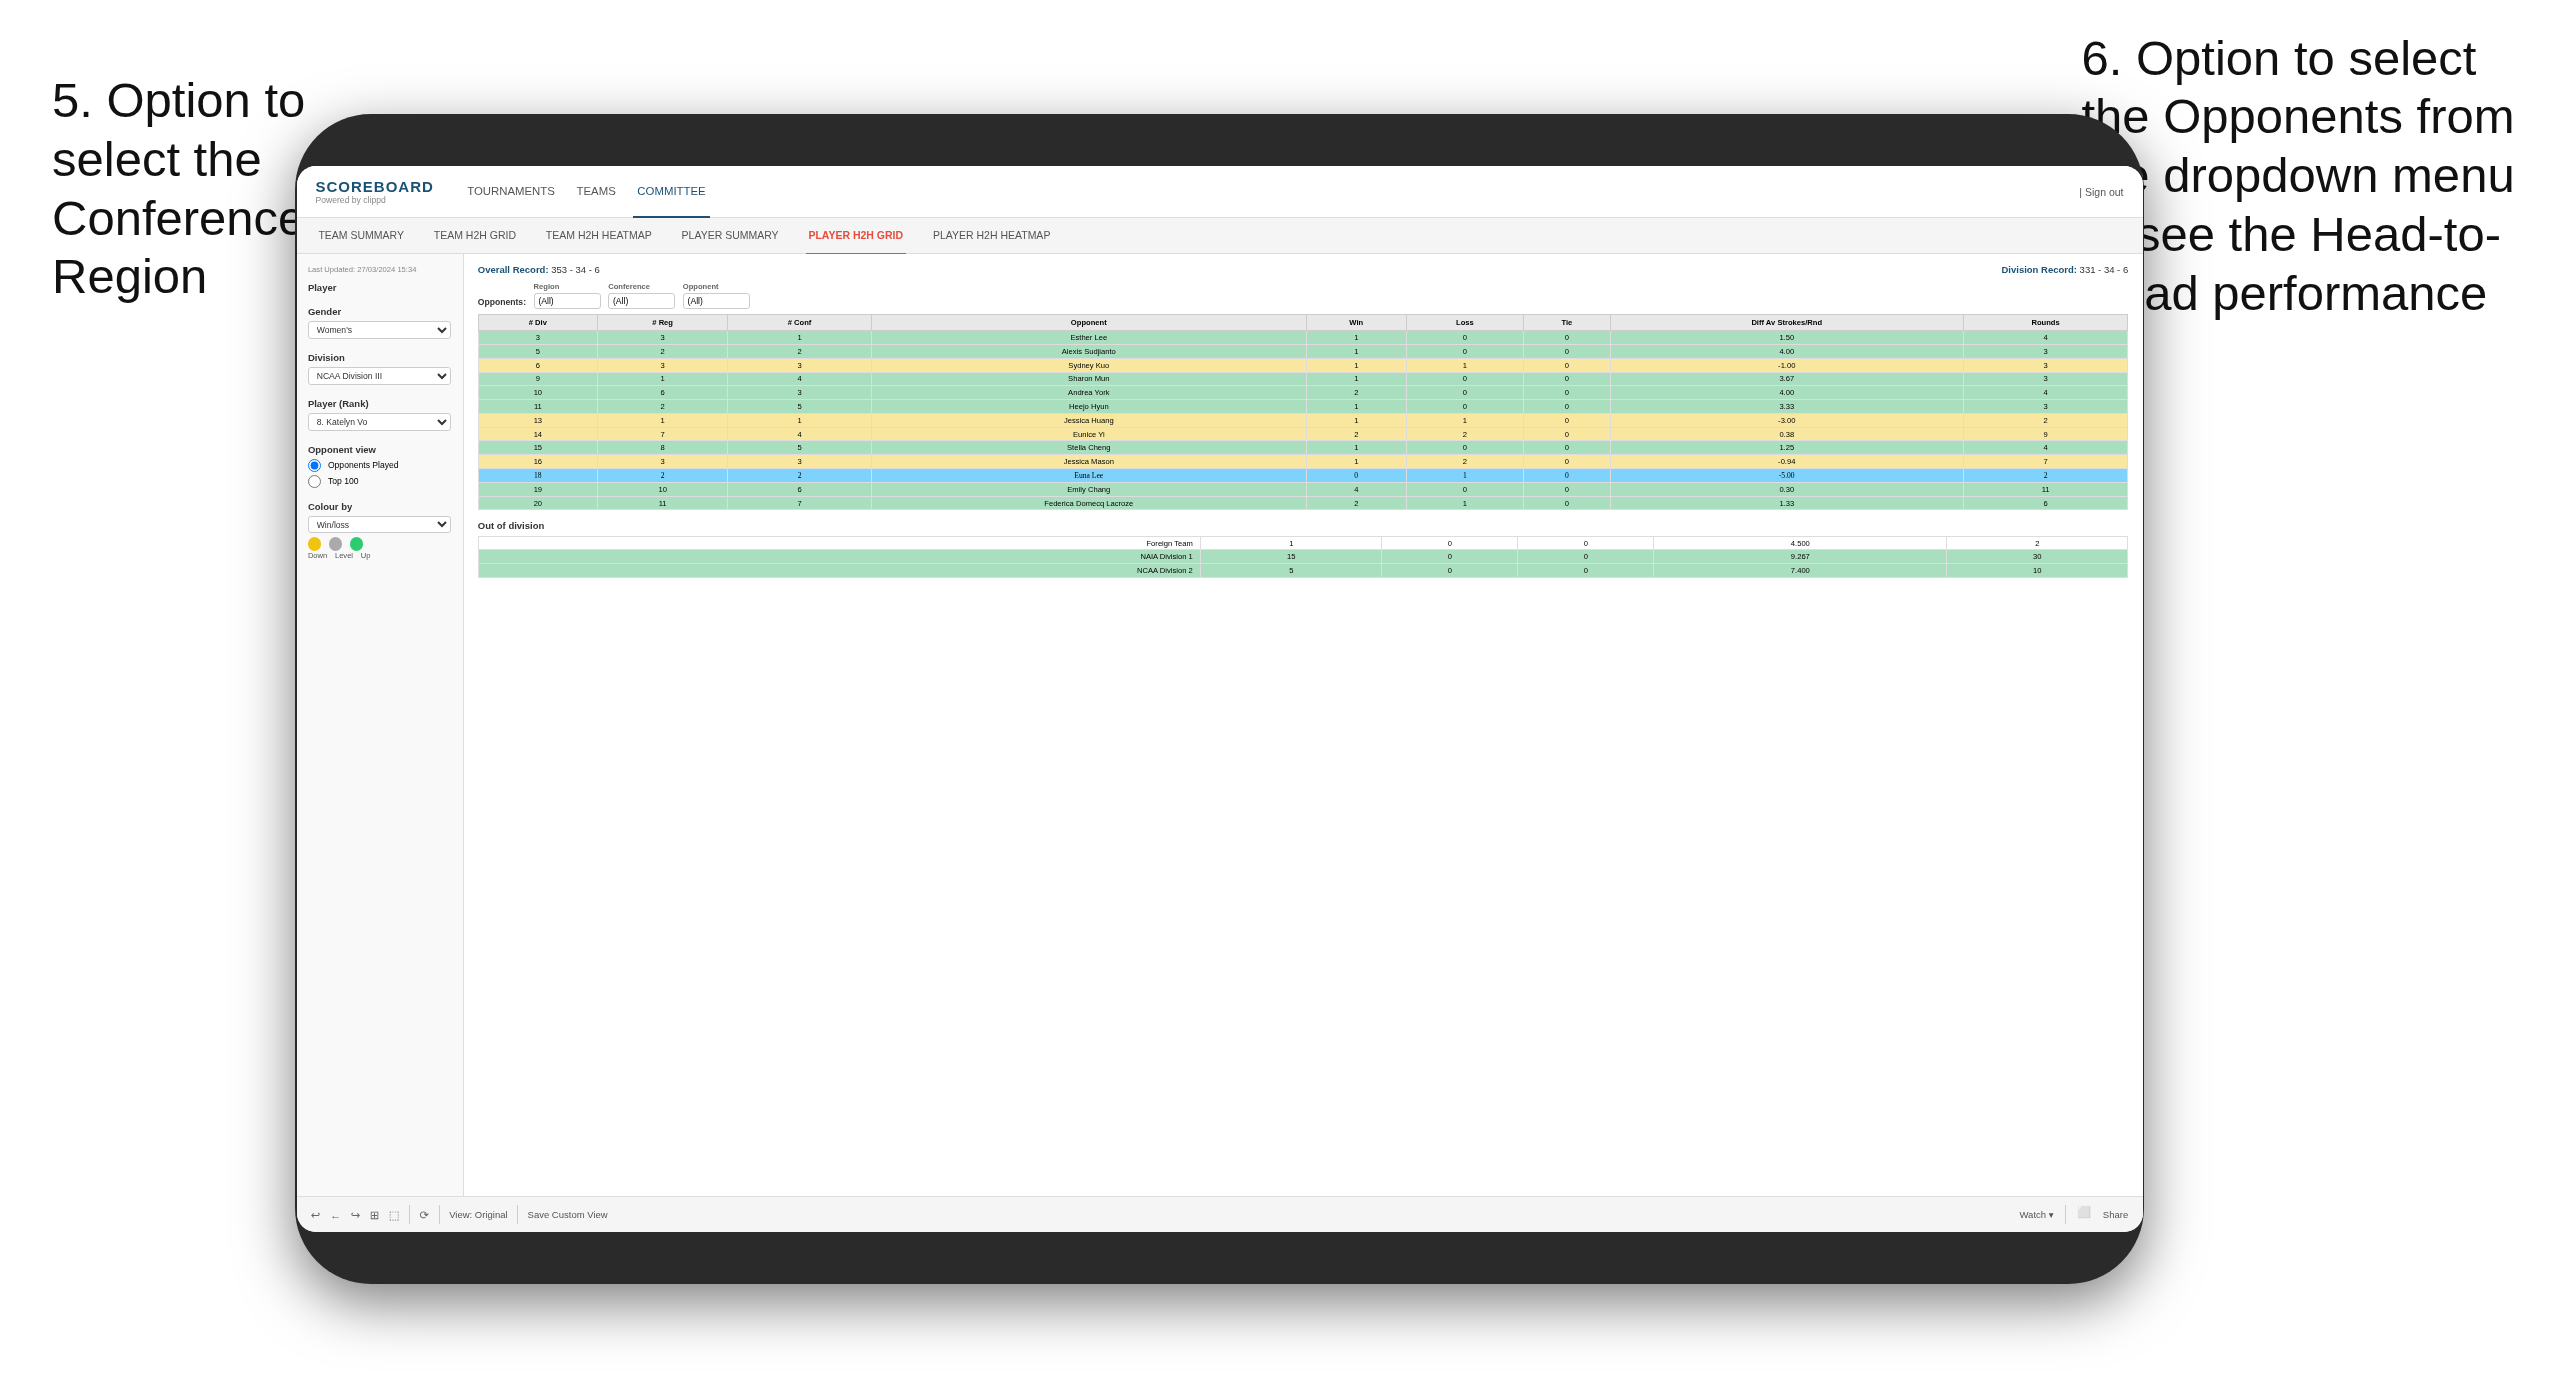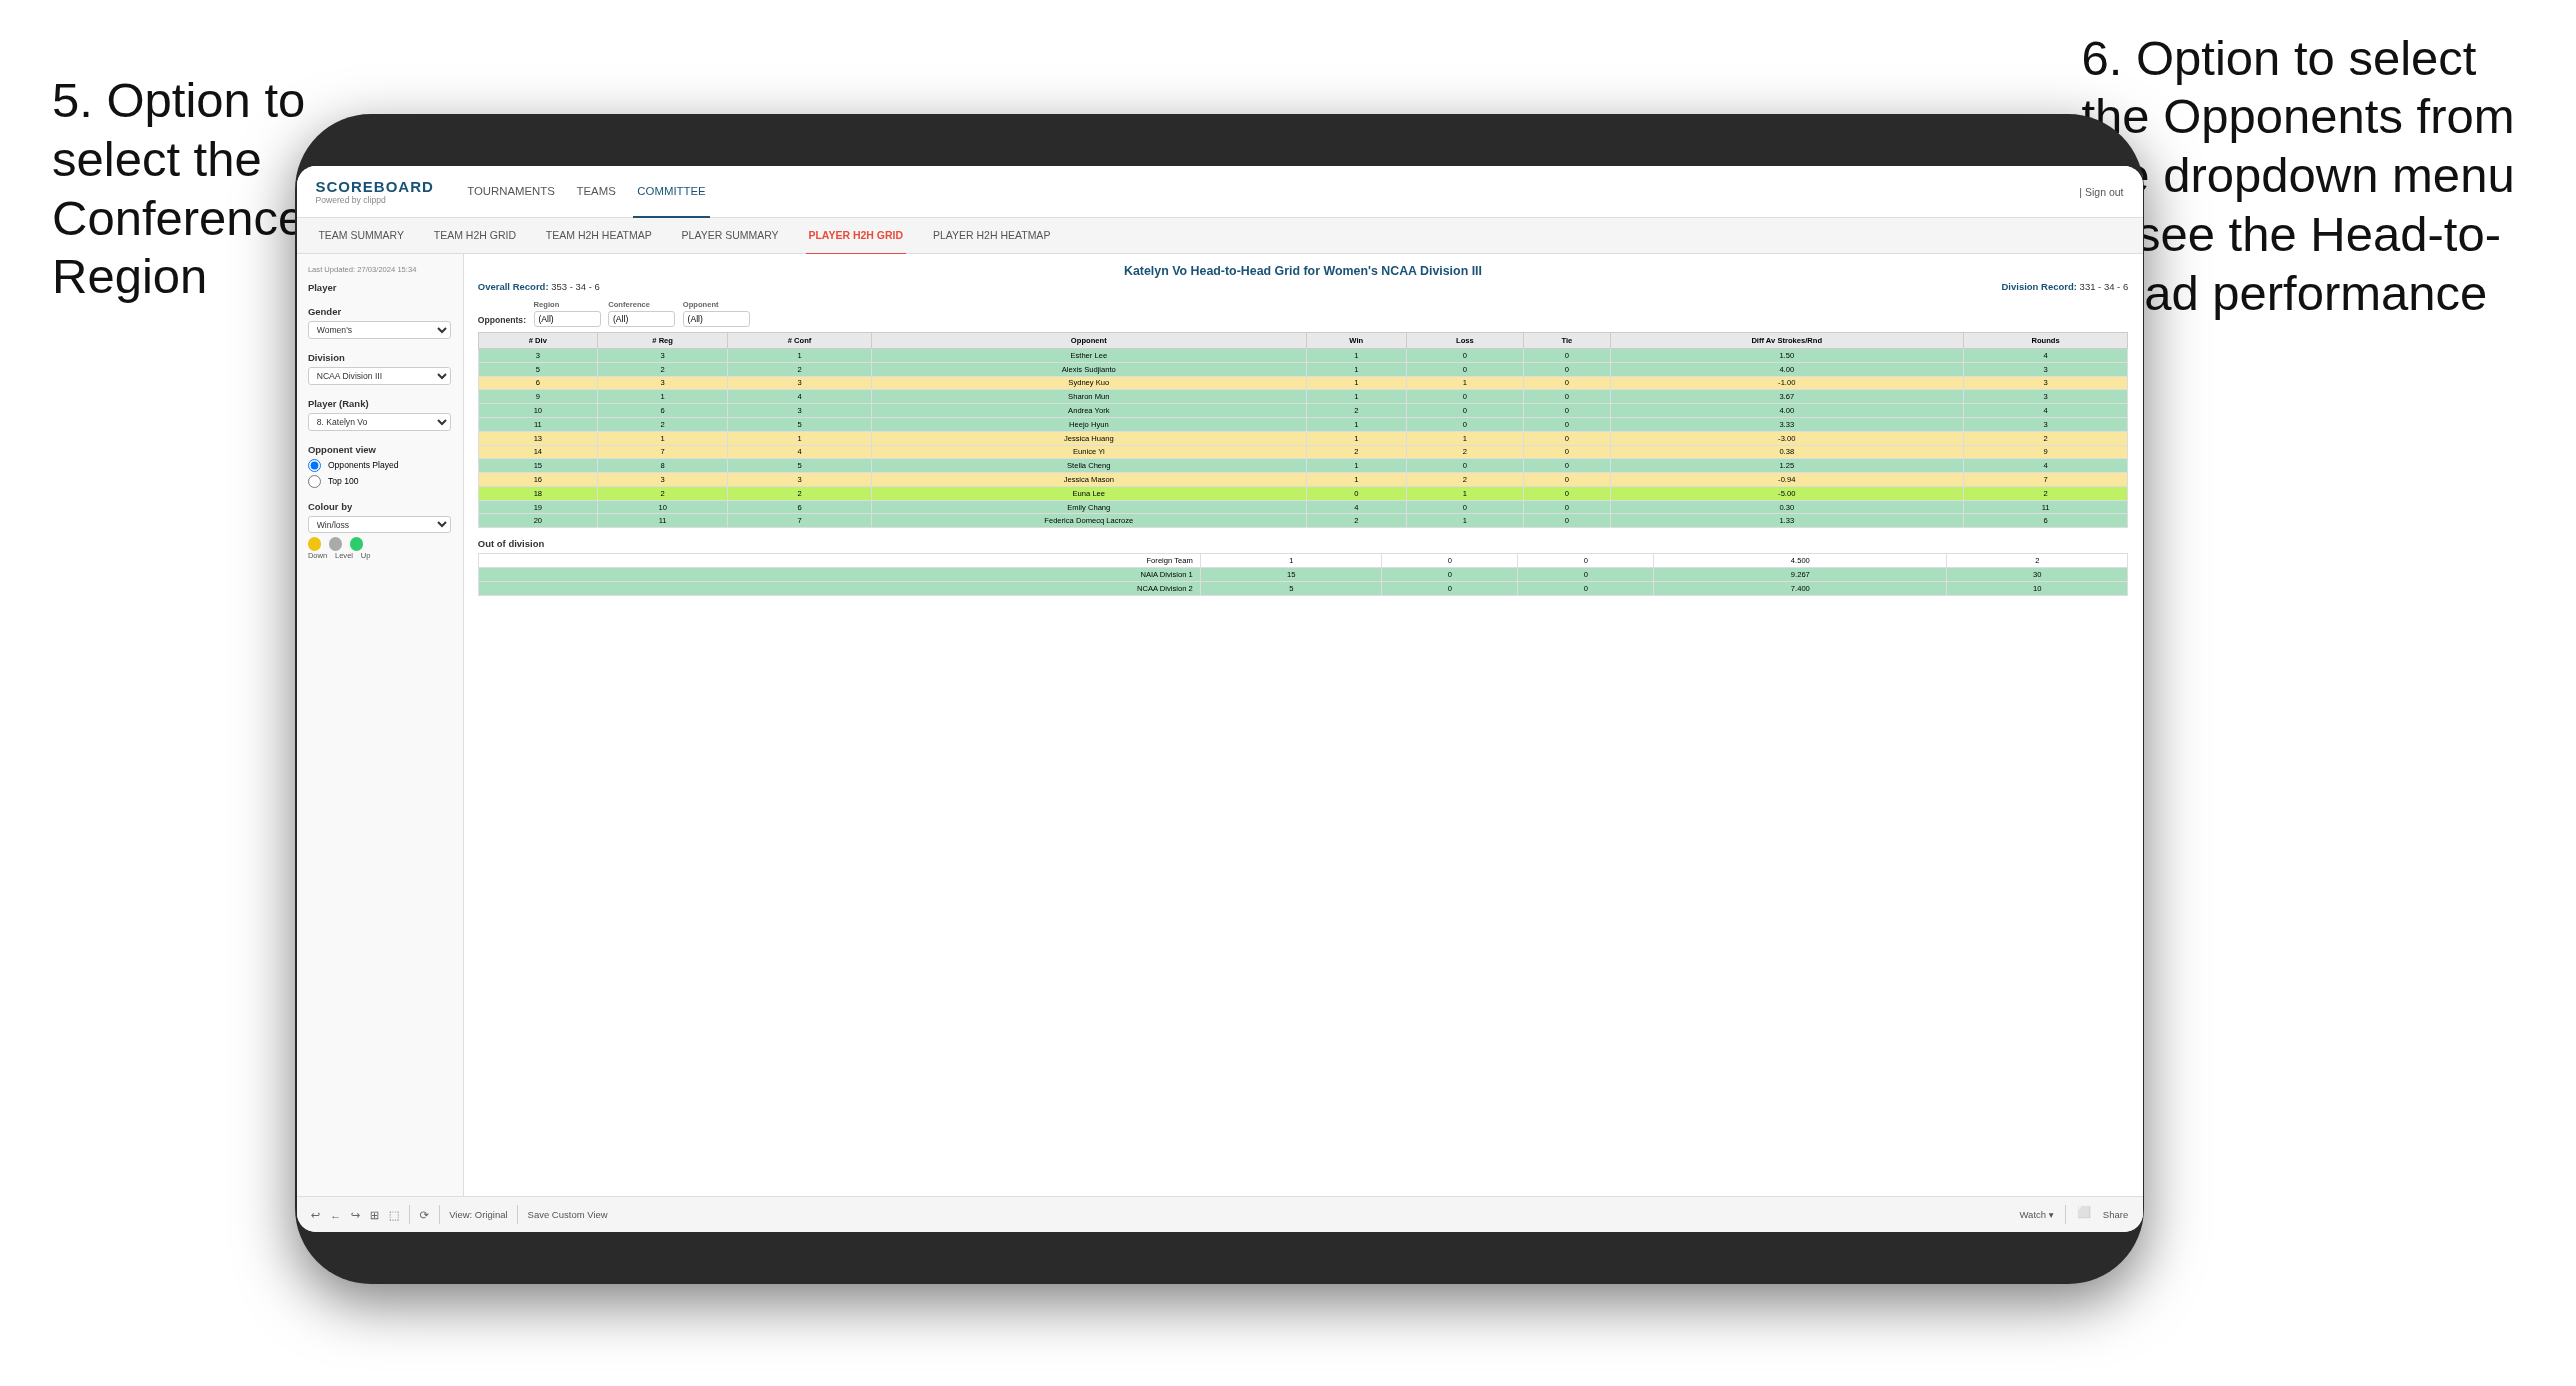--- a/index.html
+++ b/index.html
@@ -323,21 +323,21 @@
       text-align: center;
       font-size: 7.6px;
     }
 
     .td-name {
       text-align: left;
     }
 
     .row-green td { background: #a9dfbf; }
     .row-yellow td { background: #f9e79f; }
-    .row-orange td { background: #bef264; }
+    .row-orange td { background: #7dd3fc; font-family: Liberation Serif, serif; }
 
     
     .out-of-division {
       font-size: 9.5px;
       font-weight: bold;
       color: #333;
       margin-bottom: 4.8px;
     }
 
     .out-table {
@@ -505,21 +505,20 @@
           </div>
           <div class="circle-labels">
             <span>Down</span>
             <span>Level</span>
             <span>Up</span>
           </div>
         </div>
       </div>
 
       <div class="data-area">
-        <div class="data-title">Katelyn Vo Head-to-Head Grid for Women's NCAA Division III</div>
 
         <div class="records-row">
           <span>
             <strong>Overall Record:</strong>
             <span>353 - 34 - 6</span>
           </span>
           <span>
             <strong>Division Record:</strong>
             <span>331 - 34 - 6</span>
           </span>

